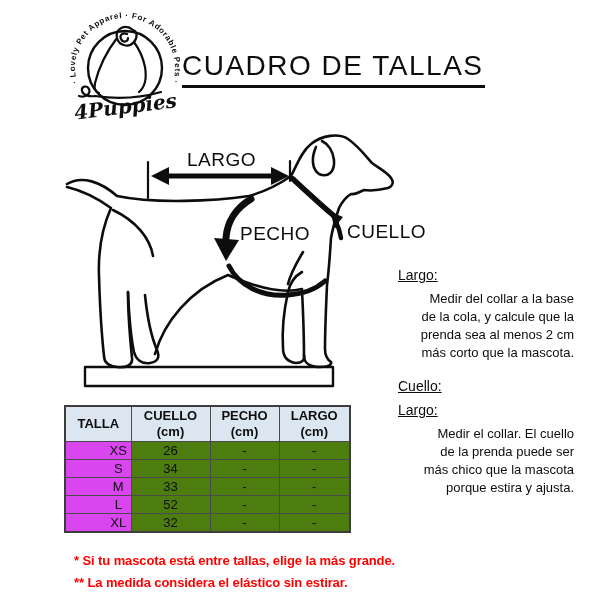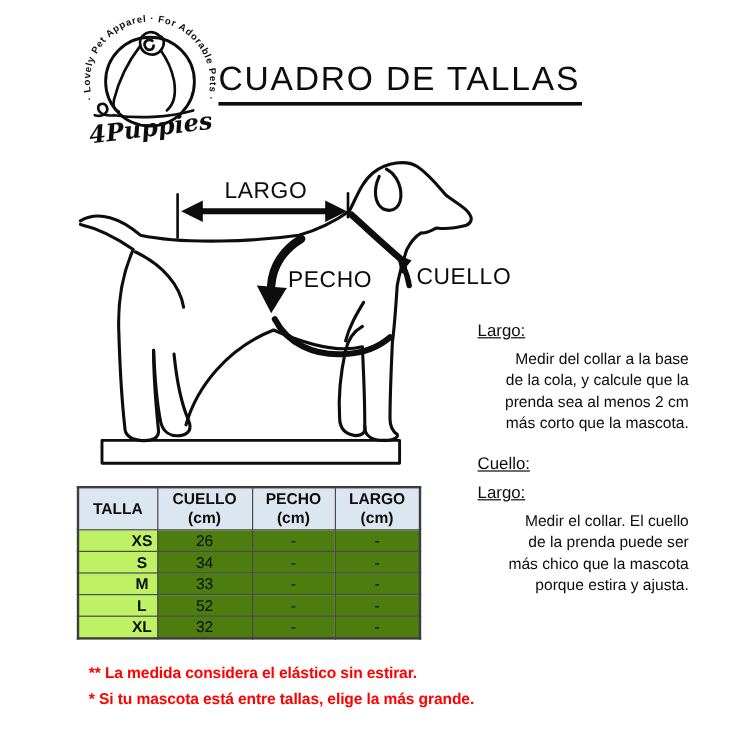--- a/index.html
+++ b/index.html
@@ -28,21 +28,21 @@
   .lbl-cuello{left:347px;top:221px;}
   
   .sizes{position:absolute;left:64px;top:405px;border-collapse:collapse;table-layout:fixed;
          border:2.4px solid #3d3d3d;}
   .sizes th,.sizes td{
     border:1.6px solid #4a4a4a;text-align:center;vertical-align:middle;
     font-size:13px;padding:0;
   }
   .sizes th{background:#dce6f1;font-weight:bold;height:34px;line-height:1.2;}
   .sizes td{height:17px;background:#4d7c0f;font-weight:normal;}
-  .sizes td.size-col{background:#bef264;font-weight:bold;padding-left:40px;}
+  .sizes td.size-col{background:#d946ef;font-weight:normal;padding-left:40px;}
   .c0{width:66px;} .c1{width:79px;} .c2{width:69px;} .c3{width:71px;}
   
   .instructions{position:absolute;left:392px;top:260px;width:182px;}
   .instr-head{font-size:14px;line-height:18px;text-decoration:underline;margin:6px;}
   .instr-body{font-size:13px;line-height:18px;margin:0 0 15px 0;white-space:pre-line;text-align:right;}
   
   .footnotes{position:absolute;left:74px;top:550px;width:360px;}
   .footnote{color:#ff0000;font-size:13px;font-weight:600;line-height:22px;letter-spacing:-0.1px;white-space:nowrap;}
   svg .ink{stroke:#0d0d0d;fill:none;stroke-linecap:round;stroke-linejoin:round;}
 </style>
@@ -183,17 +183,17 @@
 más corto que la mascota.</p>
     <p class="instr-head">Cuello:</p>
     <p class="instr-head">Largo:</p>
     <p class="instr-body">Medir el collar. El cuello
 de la prenda puede ser
 más chico que la mascota
 porque estira y ajusta.</p>
   </div>
 
   <div class="footnotes">
+    <div class="footnote">* Si tu mascota está entre tallas, elige la más grande.</div>
     <div class="footnote">** La medida considera el elástico sin estirar.</div>
-    <div class="footnote">* Si tu mascota está entre tallas, elige la más grande.</div>
   </div>
 
 </div>
 
 </body></html>

